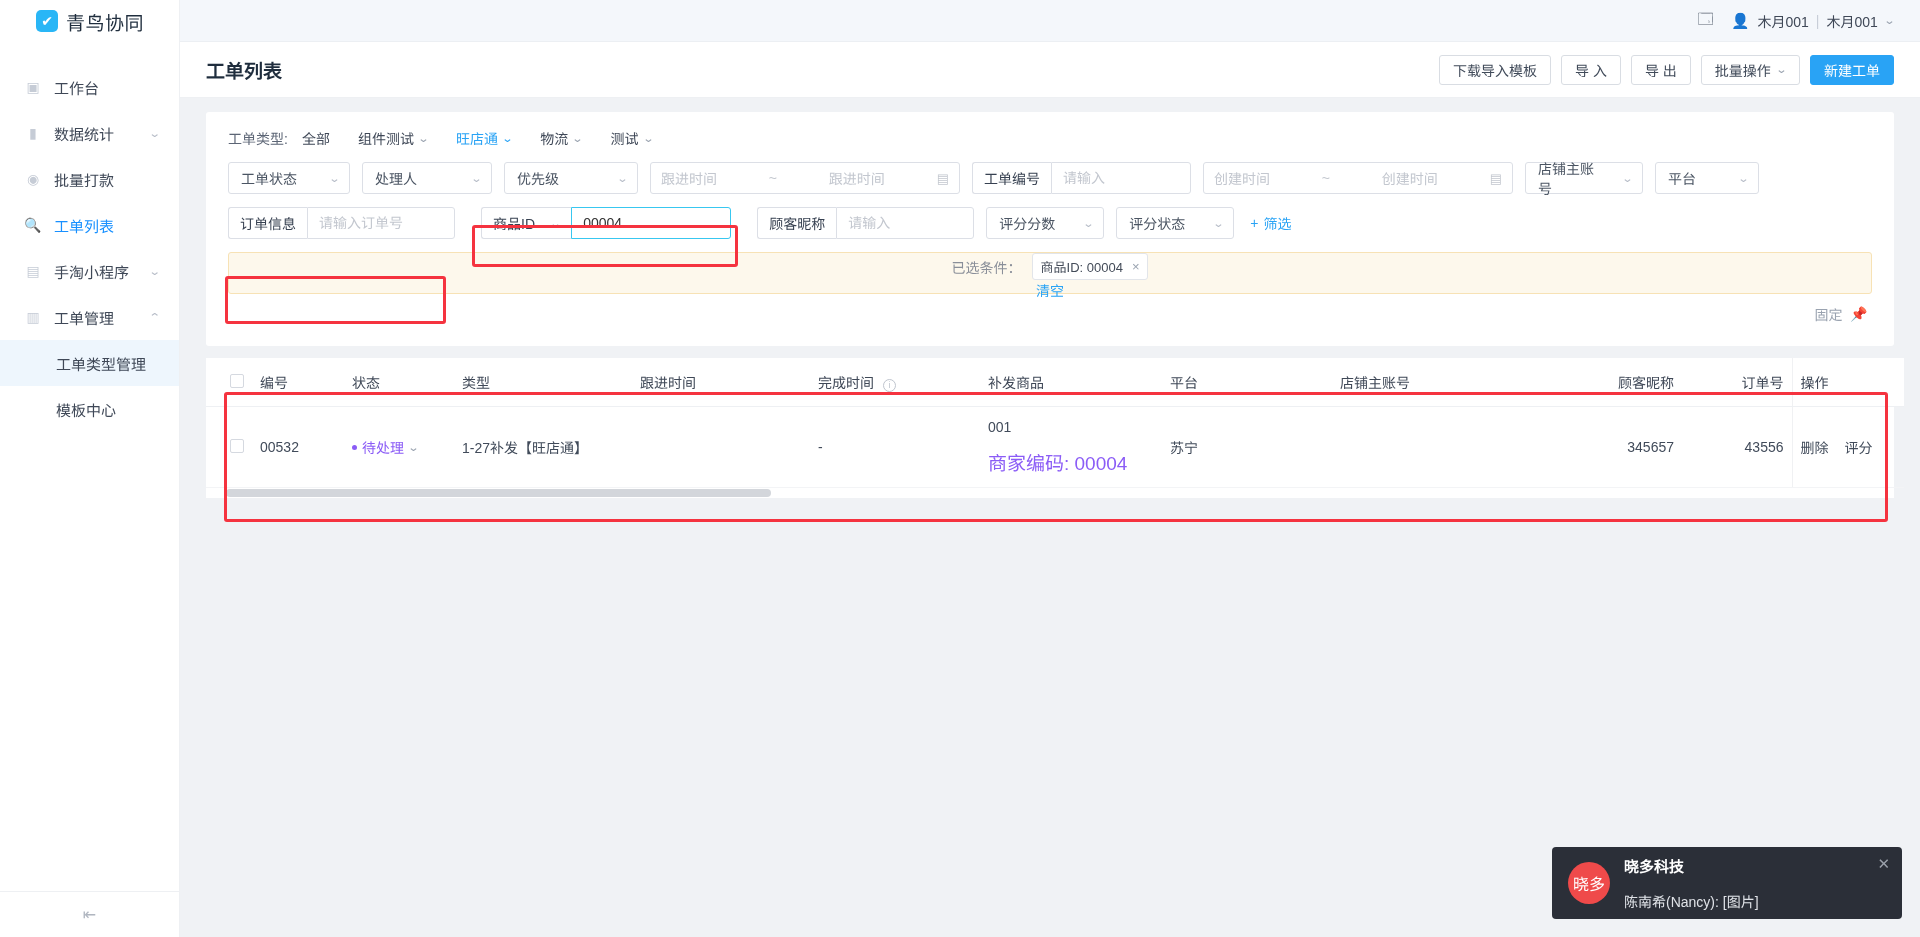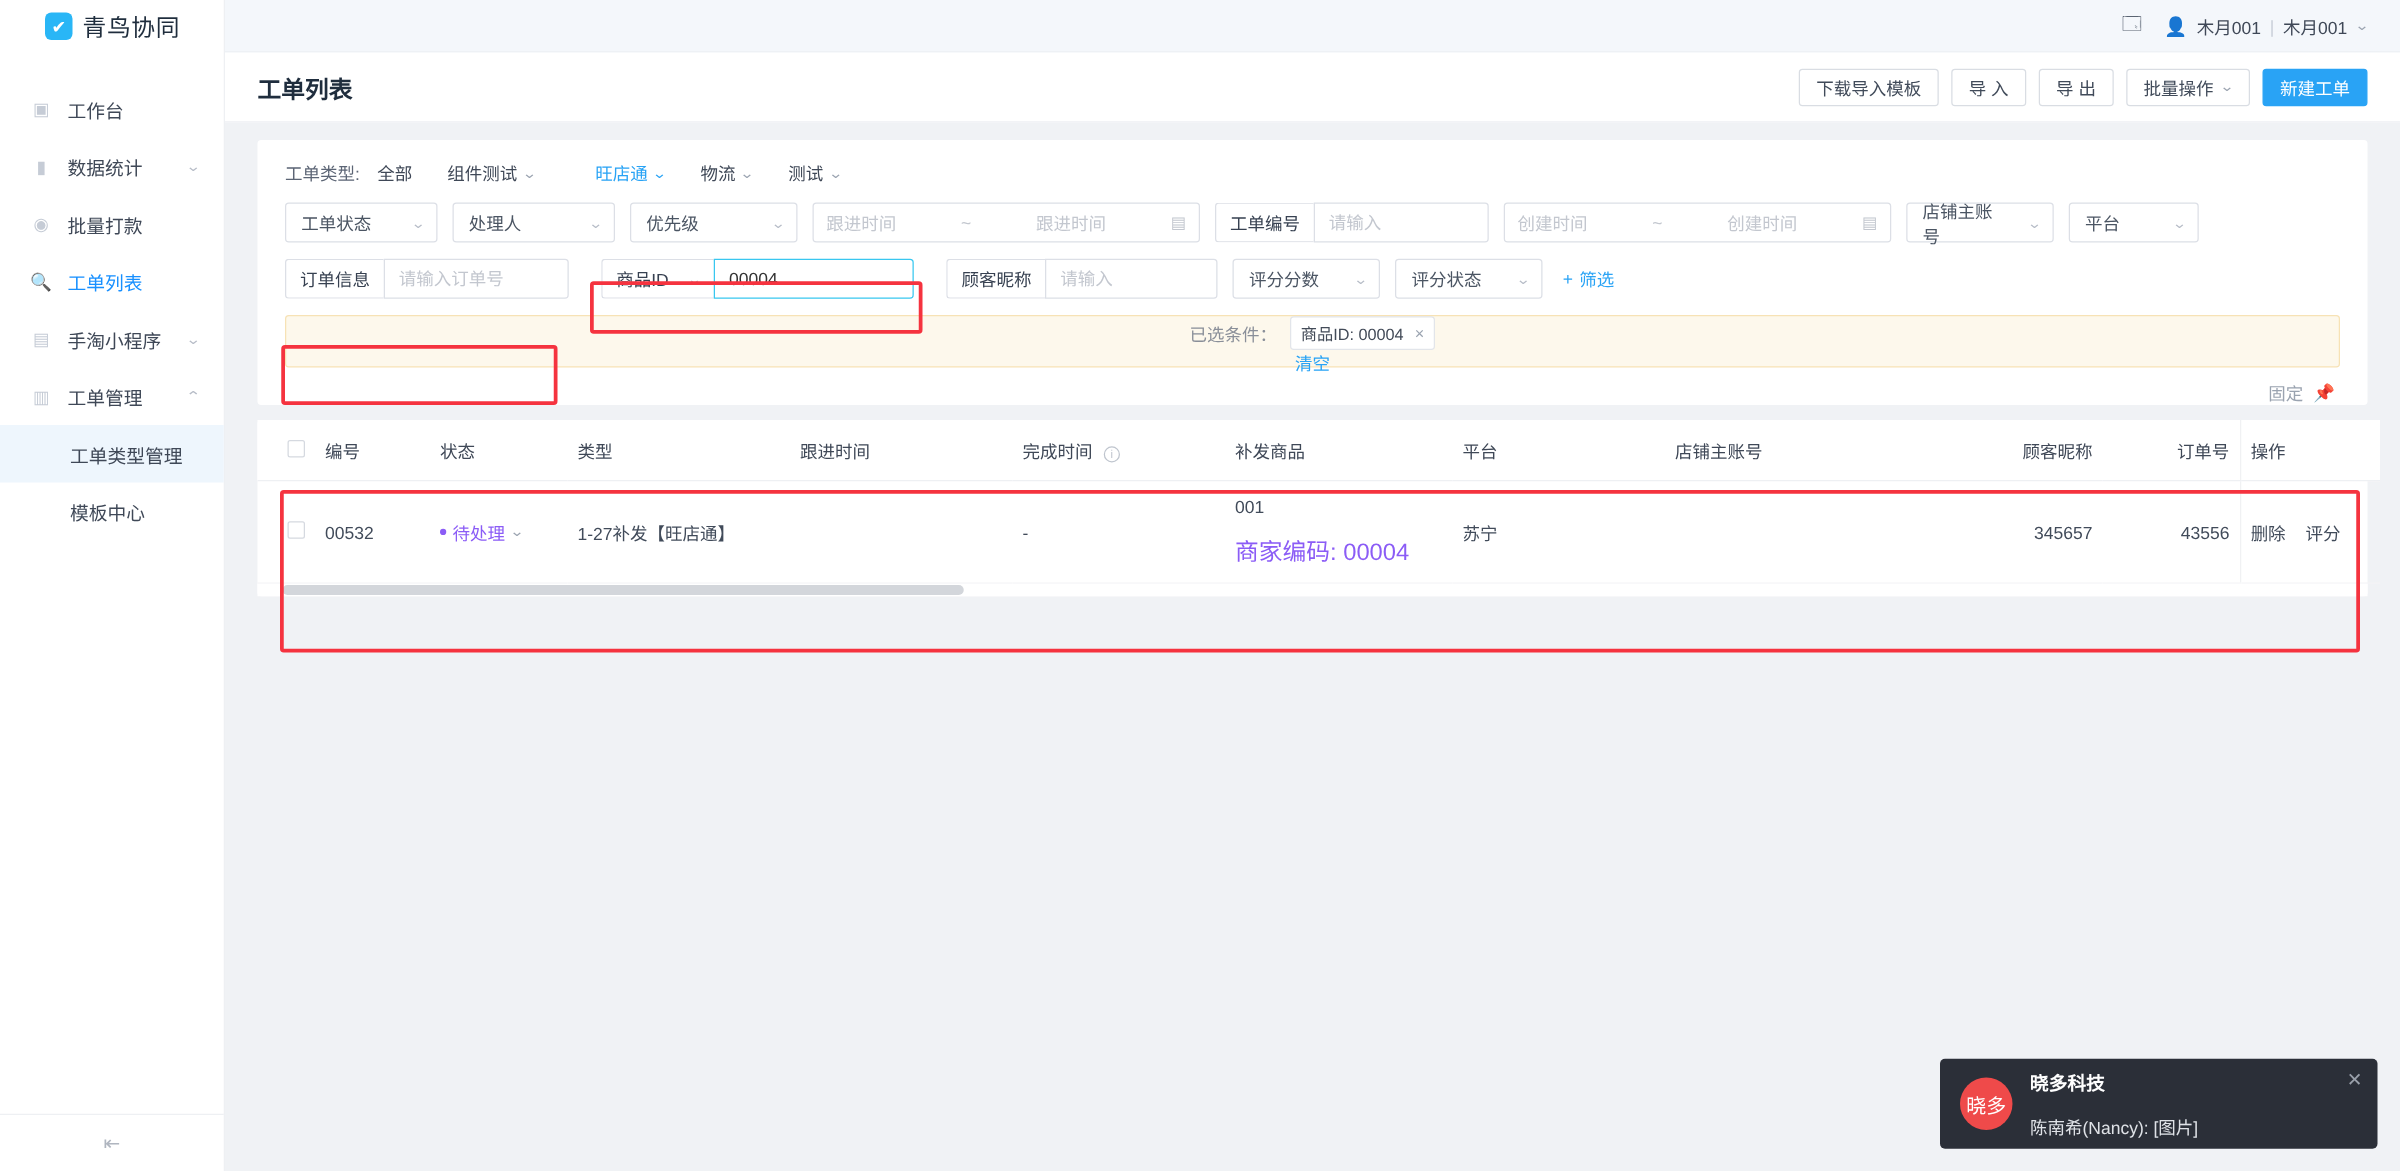--- a/index.html
+++ b/index.html
@@ -108,21 +108,21 @@
 
   
   .card { background: #fff; border-radius: 3px; }
   .filter-card { padding: 16px 22px 0 22px; }
   .type-row { display: flex; align-items: center; gap: 0; font-size: 14px; padding-bottom: 14px; }
   .type-label { color: #5c6575; margin-right: 14px; }
   .type-item {
     color: #3f4857; margin-right: 28px; cursor: pointer;
     display: inline-flex; align-items: center; gap: 5px;
   }
-  .type-item.active { color: #29a3f5; margin-left: 20px; }
+  .type-item.active { color: #29a3f5; }
   .type-item .chev { font-size: 11px; color: #9aa3b0; transform: scaleX(1.3); }
   .type-item.active .chev { color: #29a3f5; }
 
   .filter-row { display: flex; align-items: center; gap: 12px; margin-bottom: 13px; flex-wrap: nowrap; }
 
   .ctl {
     height: 32px; border: 1px solid #dcdfe6; border-radius: 3px;
     background: #fff; display: inline-flex; align-items: center;
     font-size: 14px; color: #333;
   }
@@ -168,21 +168,21 @@
   .cond-tag {
     border: 1px solid #e2e5ea; background: #fff; border-radius: 3px;
     padding: 3px 8px; font-size: 13px; color: #434b58;
     display: inline-flex; align-items: center; gap: 9px;
   }
   .cond-tag .x { color: #9aa3b0; cursor: pointer; font-size: 13px; }
   .clear-link { color: #29a3f5; font-size: 14px; cursor: pointer; }
 
   .pin-row {
     display: flex; align-items: center; justify-content: flex-end;
-    gap: 8px; padding: 10px 4px 0 0;
+    gap: 8px; padding: 10px 4px 22px 0;
     color: #9aa3b0; font-size: 14px;
   }
   .pin-row .pin-ico { font-size: 14px; }
 
   
   .table-card { margin-top: 12px; padding: 0; position: relative; }
   table.grid { width: 100%; border-collapse: collapse; table-layout: fixed; }
   table.grid th {
     font-weight: 400; font-size: 14px; color: #3f4857;
     text-align: left; padding: 14px 8px; border-bottom: 1px solid #eef0f3;

